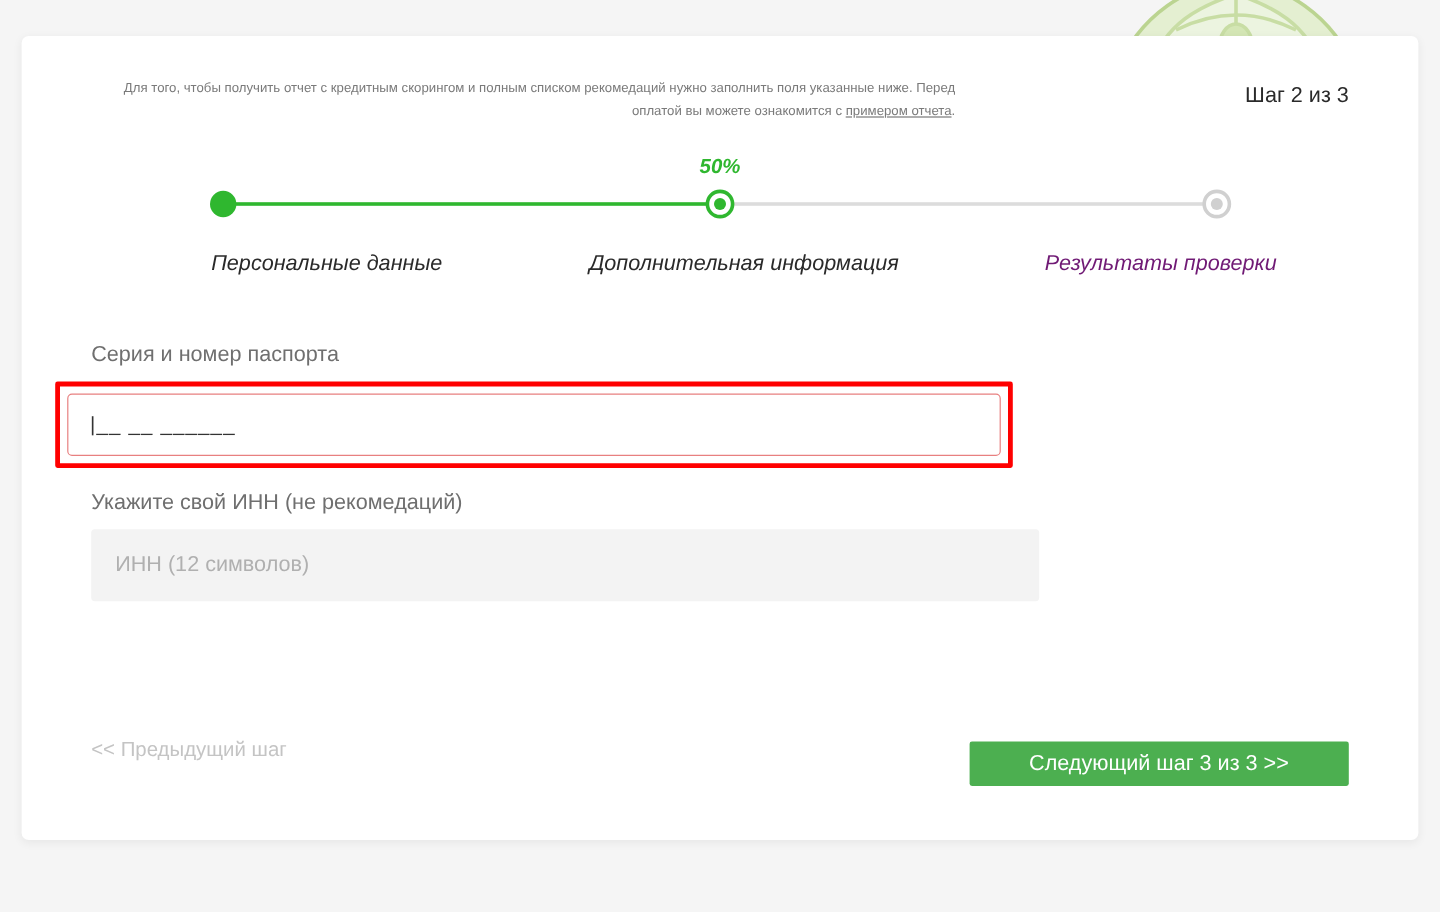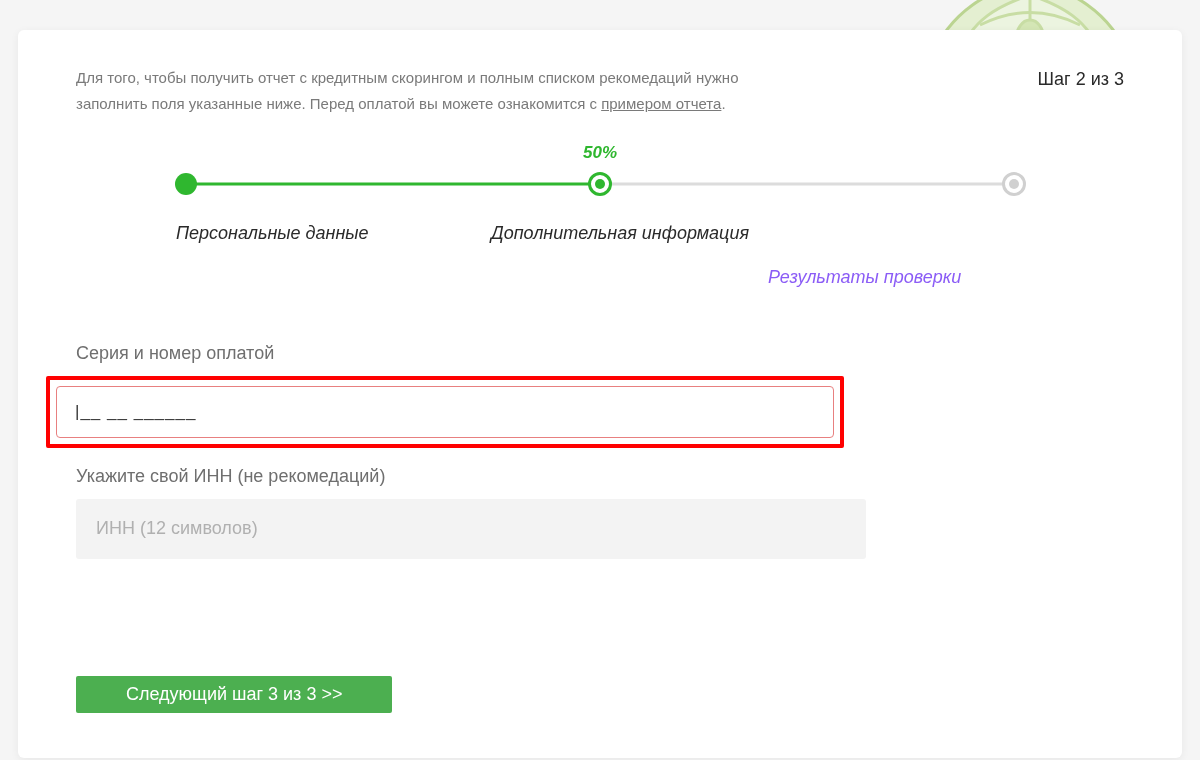--- a/index.html
+++ b/index.html
@@ -36,24 +36,25 @@
     .header-row {
       display: flex;
       justify-content: space-between;
       align-items: flex-start;
       gap: 40px;
       position: relative;
       z-index: 1;
     }
     .intro {
       color: #7a7a7a;
-      font-size: 15px;
+      font-size: 11px;
       line-height: 1.75;
       max-width: 720px;
       font-weight: 400;
+      text-align: right;
     }
     .intro .link {
       text-decoration: underline;
       color: #7a7a7a;
       cursor: pointer;
     }
     .step-indicator {
       color: #2a2a2a;
       font-size: 18px;
       white-space: nowrap;
@@ -127,21 +128,21 @@
     .progress-labels {
       display: flex;
       justify-content: space-between;
       margin-top: 28px;
       font-size: 18px;
       padding: 0 0px;
       font-style: italic;
     }
     .plabel-left { text-align: left; color: #2a2a2a; flex:1; margin-left:-10px;}
     .plabel-mid  { text-align: center; color: #2a2a2a; flex:1; }
-    .plabel-right{ color: #8b5cf6; flex:1; margin-right:-50px;margin-top:44px;}
+    .plabel-right{ text-align: right; color: #701a75; flex:1; margin-right:-50px;}
     .form-area { margin-top: 55px; }
     .field-label {
       color: #6f6f6f;
       font-size: 18px;
       margin-bottom: 12px;
       display: block;
     }
     .highlight-box {
       border: 4px solid #ff0000;
       padding: 6px;
@@ -239,29 +240,30 @@
         <div class="node node-end"></div>
       </div>
       <div class="progress-labels">
         <div class="plabel-left">Персональные данные</div>
         <div class="plabel-mid">Дополнительная информация</div>
         <div class="plabel-right">Результаты проверки</div>
       </div>
     </div>
 
     <div class="form-area">
-      <label class="field-label">Серия и номер оплатой</label>
+      <label class="field-label">Серия и номер паспорта</label>
       <div class="highlight-box">
         <input type="text" class="input-passport" value="|__ __ ______" style="">
       </div>
 
       <div class="field-2">
         <label class="field-label">Укажите свой ИНН (не рекомедаций)</label>
         <input type="text" class="input-inn" placeholder="ИНН (12 символов)" style="">
       </div>
     </div>
 
     <div class="nav-row">
+      <button class="btn-prev">&lt;&lt; Предыдущий шаг</button>
       <button class="btn-next">Следующий шаг 3 из 3 &gt;&gt;</button>
     </div>
 
   </div>
 </div>
 
 </body></html>

